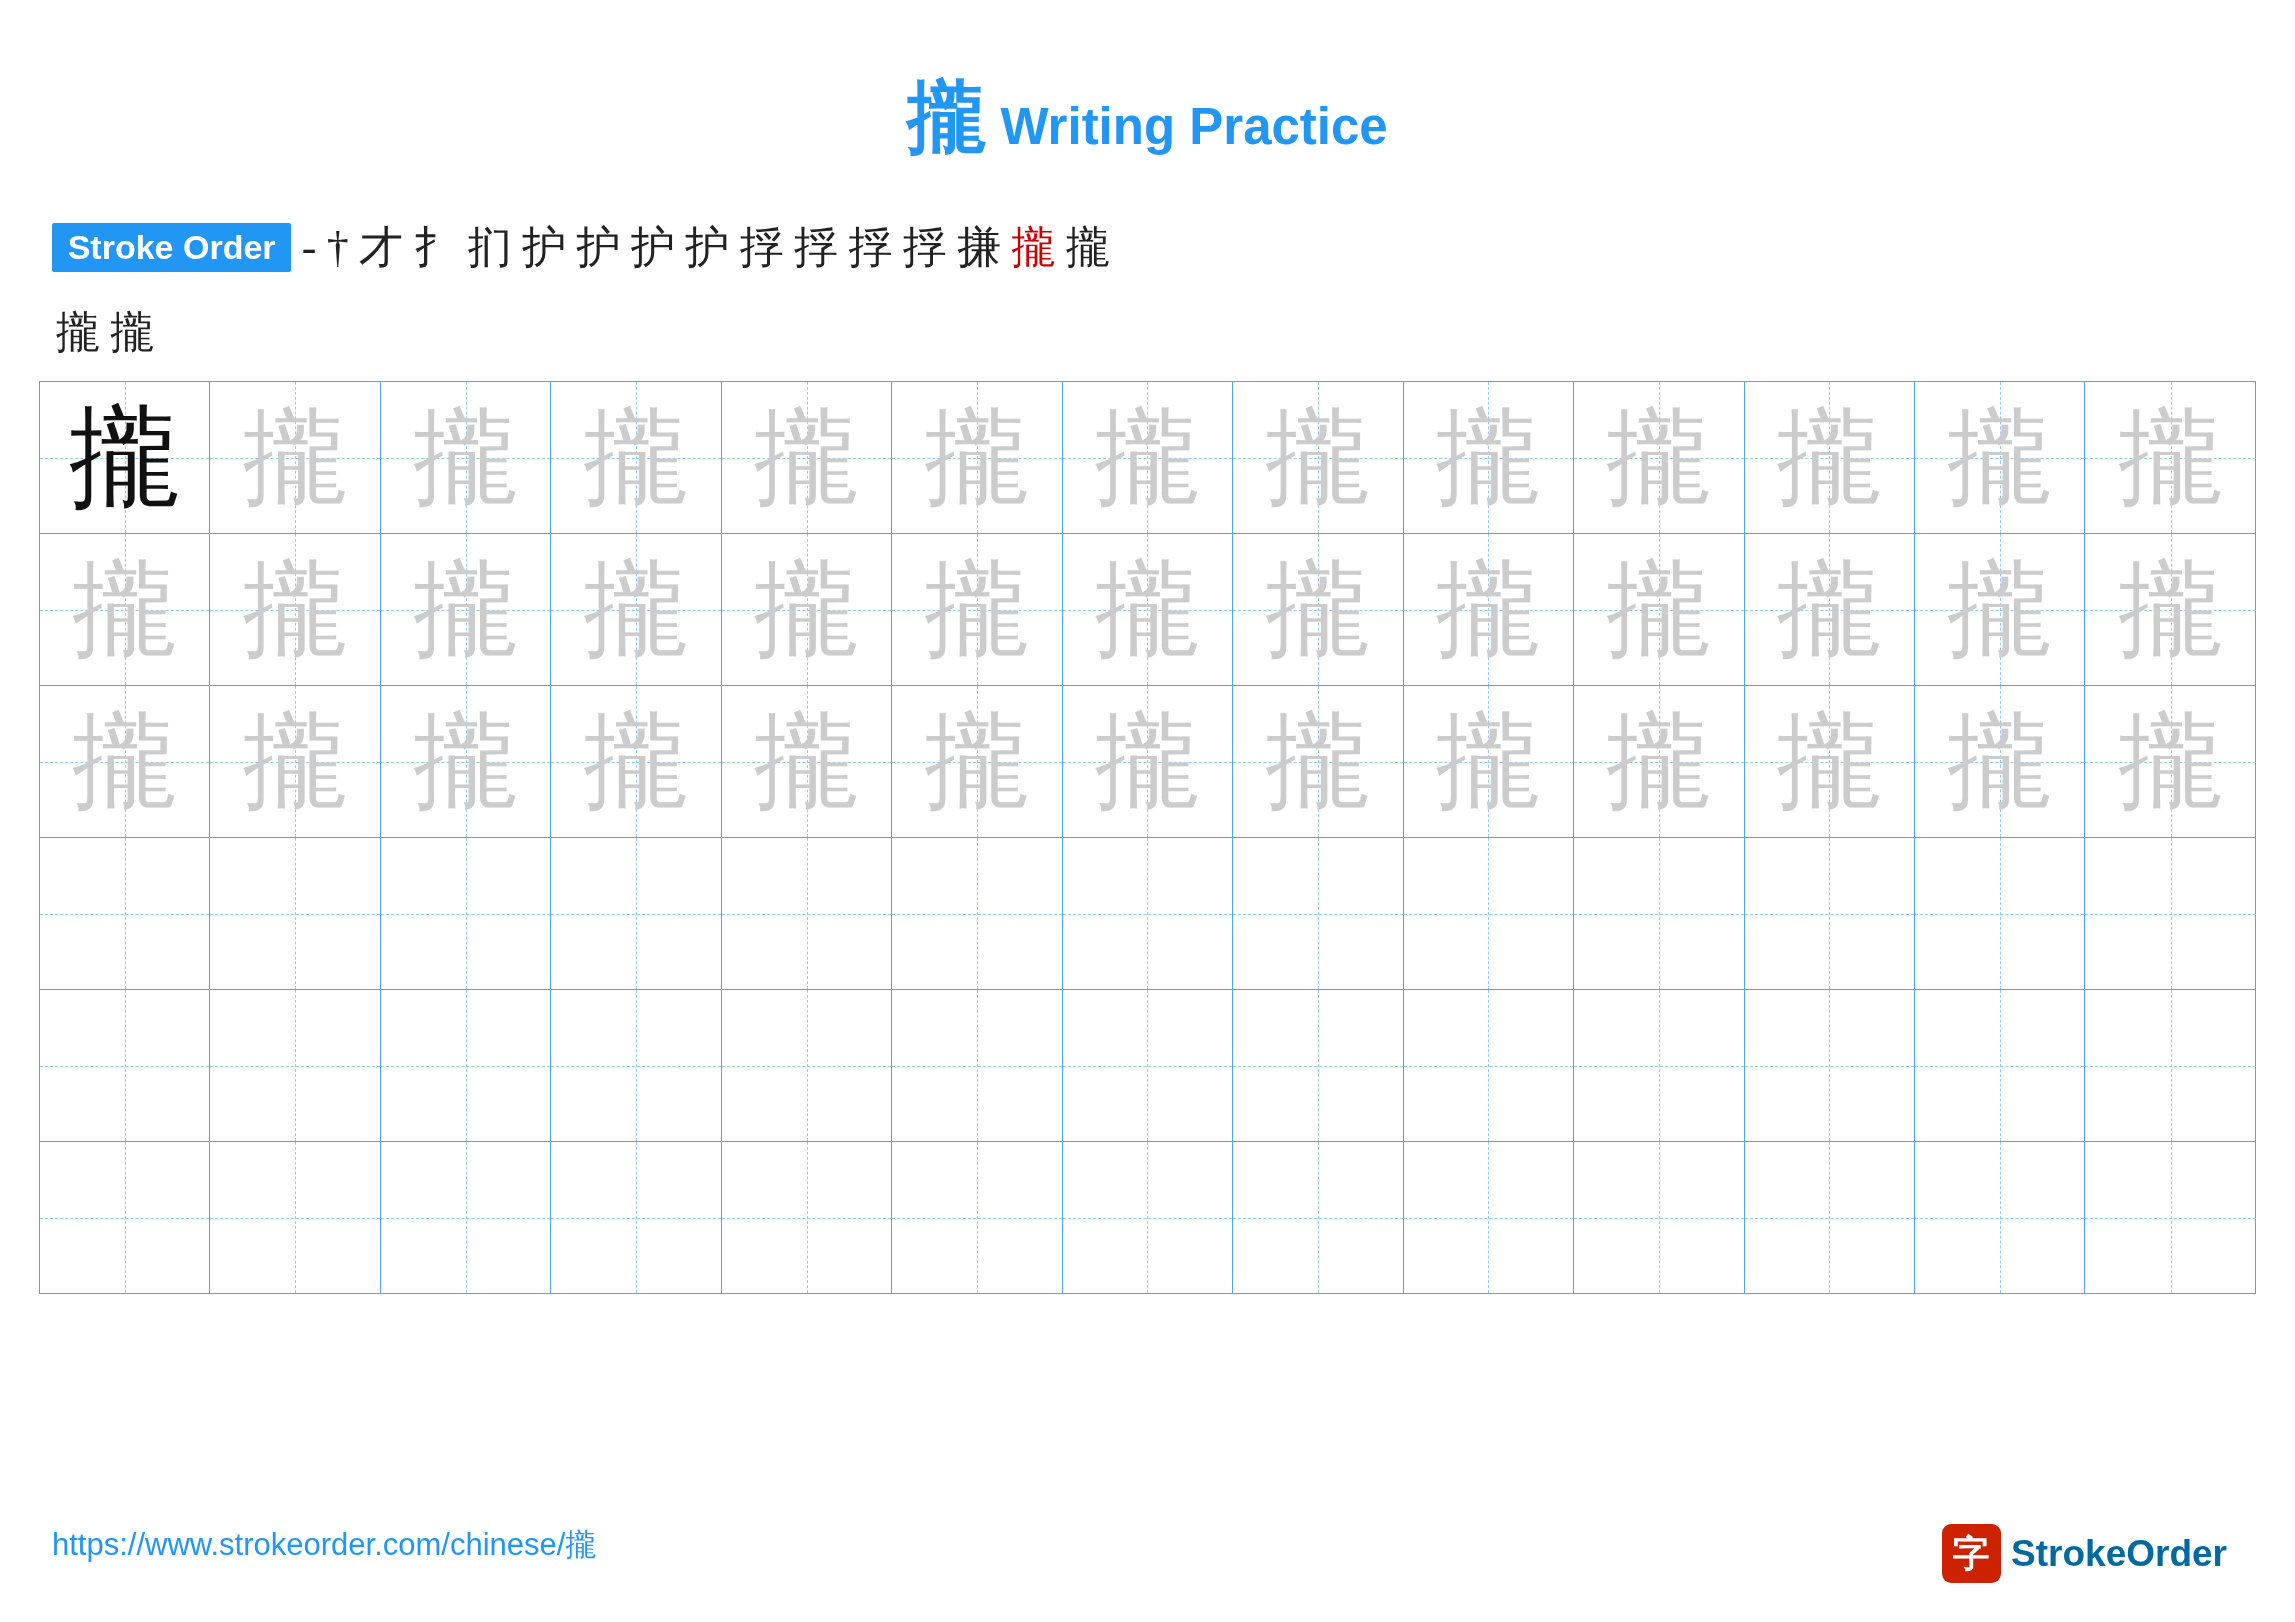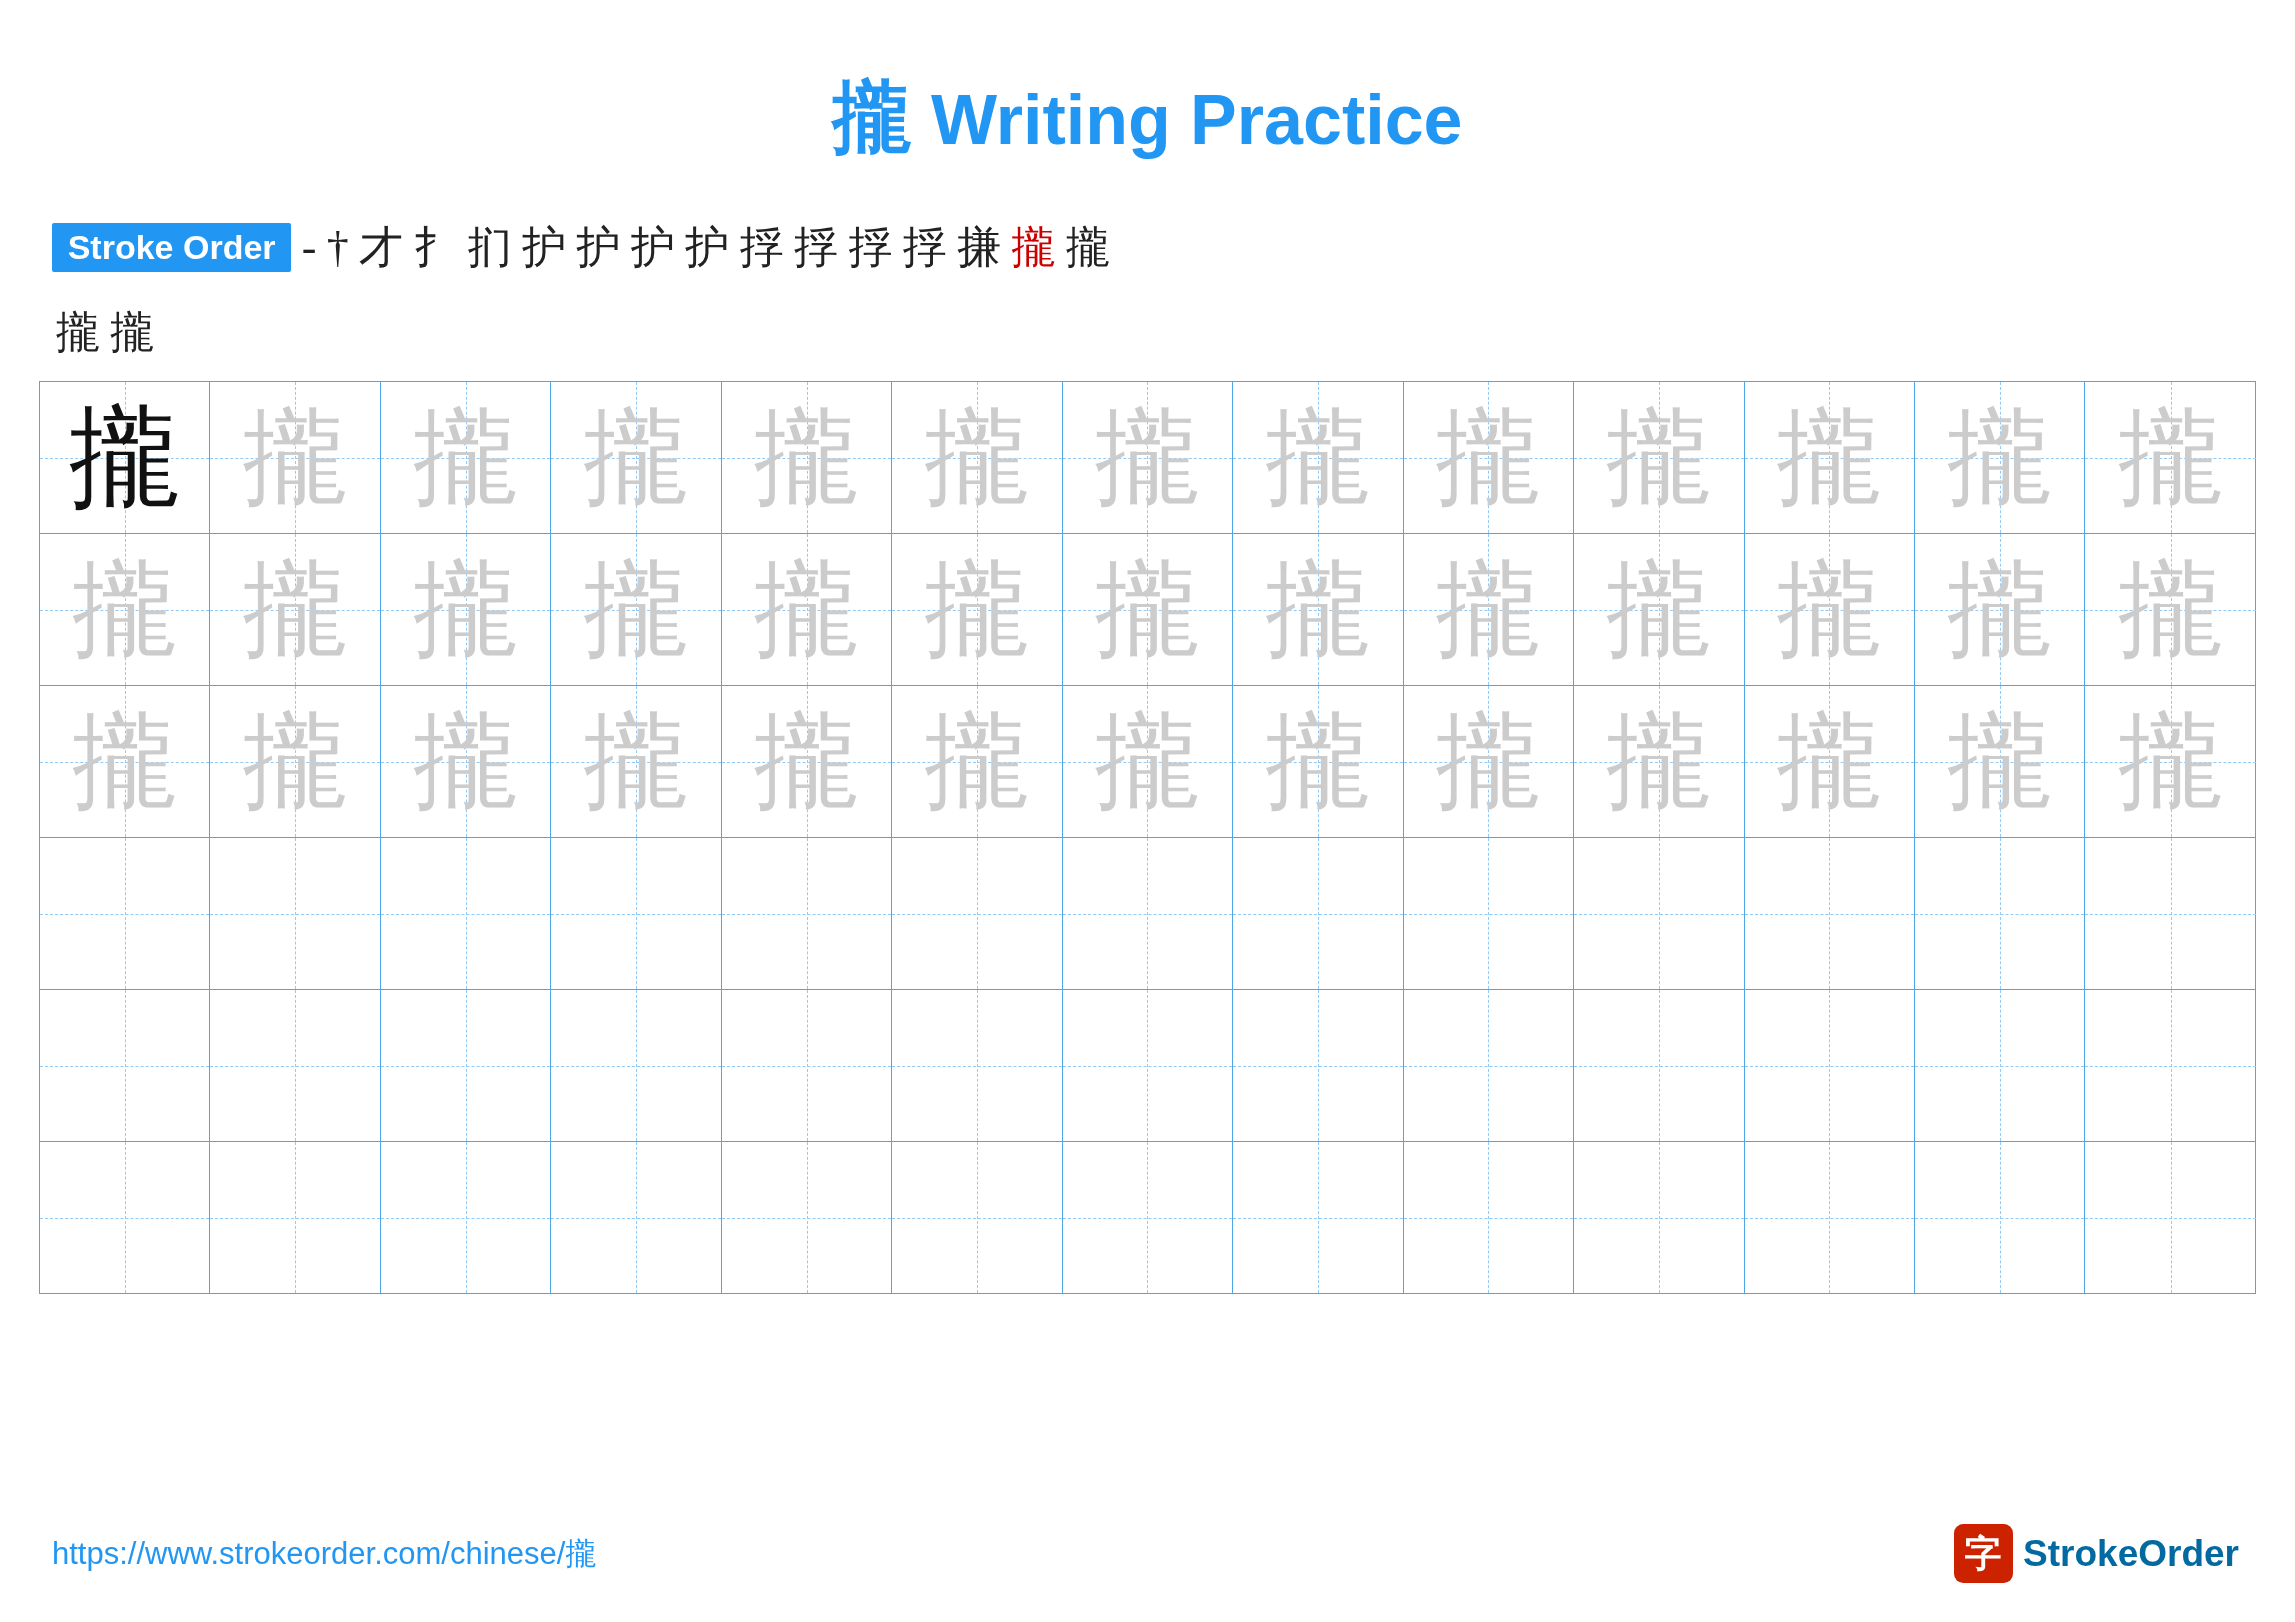--- a/index.html
+++ b/index.html
@@ -20,21 +20,21 @@
     }
 
     .page-title span.char {
       color: #2196F3;
       font-size: 79px;
       font-weight: bold;
     }
 
     .page-title span.text {
       color: #2196F3;
-      font-size: 70px;
+      font-size: 51px;
       font-weight: bold;
       font-family: Arial, sans-serif;
     }
 
     .stroke-order-section {
       display: flex;
       flex-wrap: wrap;
       align-items: center;
       padding: 13px 52px;
       margin-bottom: 26px;
@@ -141,24 +141,24 @@
     .grid-char.faded {
       color: #cccccc;
       font-size: 105px;
     }
 
     
     .footer {
       position: absolute;
       bottom: 39px;
       left: 52px;
-      right: 56px;
+      right: 68px;
       display: flex;
       justify-content: space-between;
-      align-items: center;
+      align-items: flex-start;
     }
 
     .footer-link {
       color: #2196F3;
       font-size: 31px;
       font-family: Arial, sans-serif;
       text-decoration: none;
     }
 
     .footer-logo {

